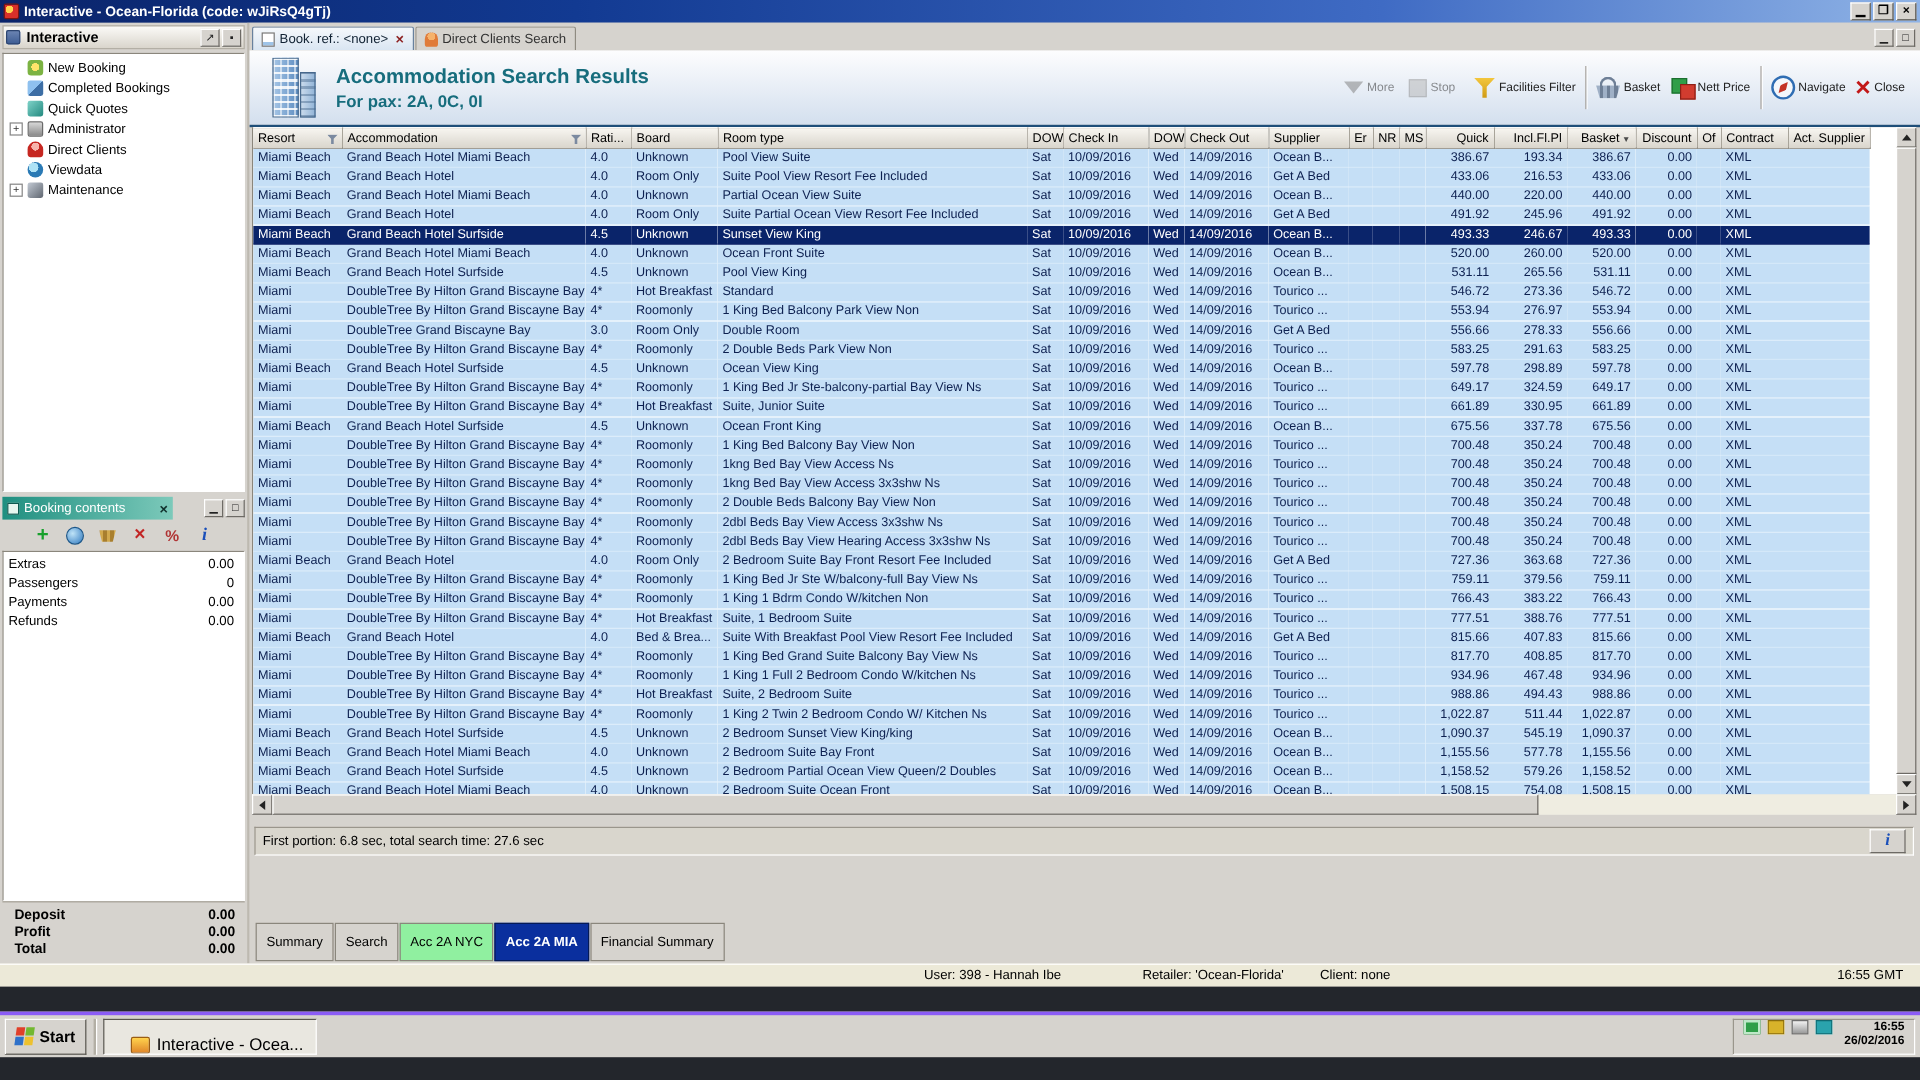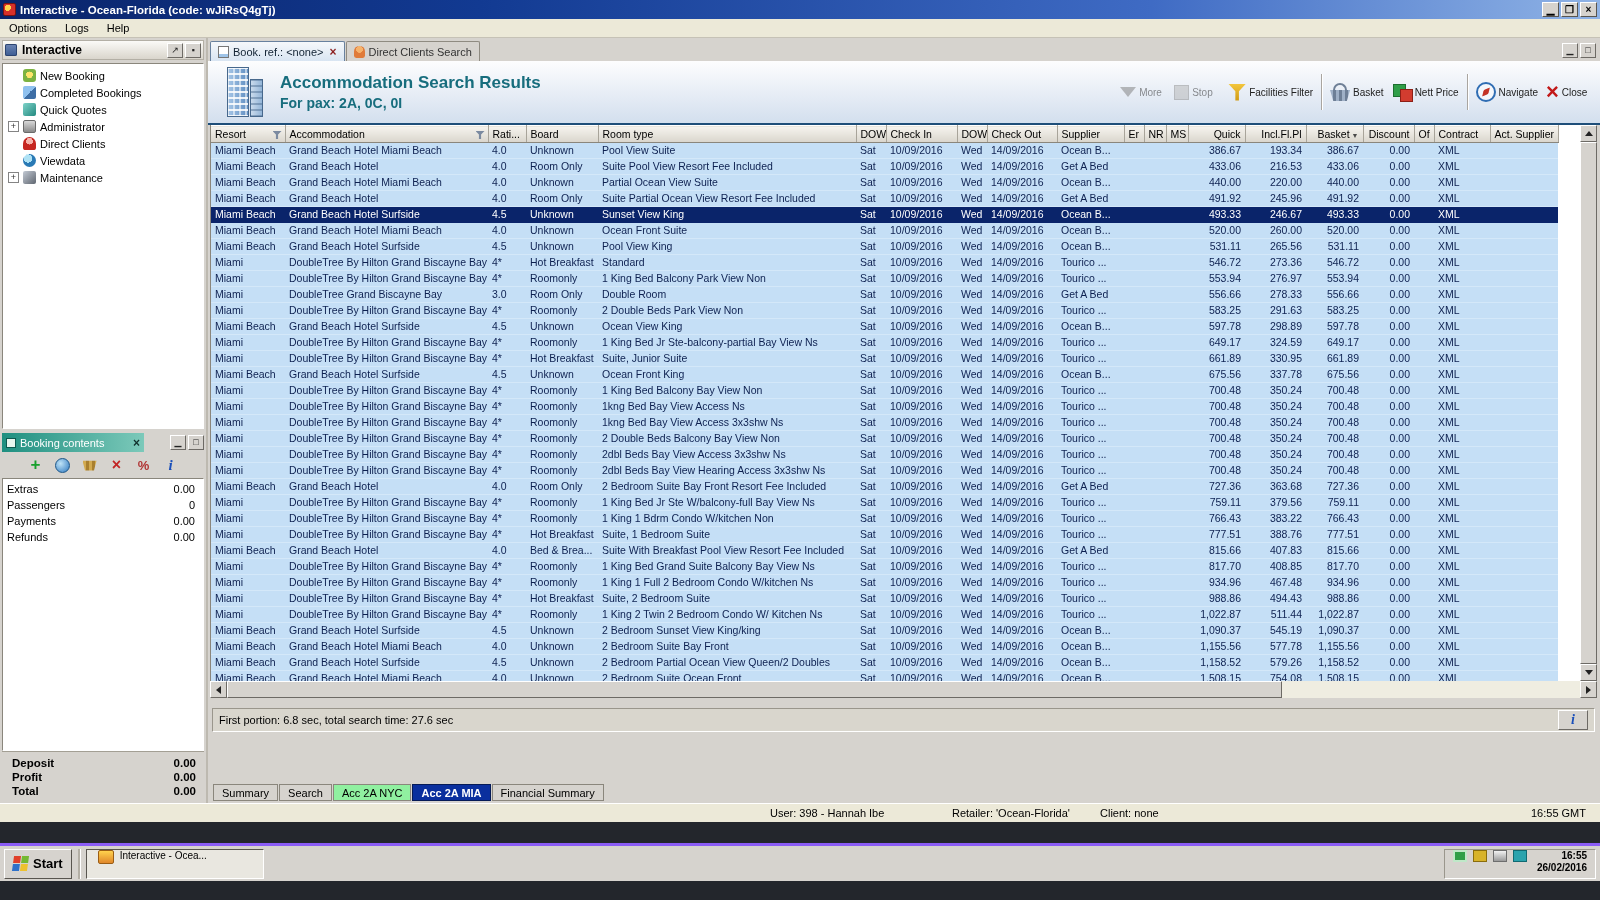--- a/index.html
+++ b/index.html
@@ -154,40 +154,40 @@
   .h-track { flex:1; display:flex; }
   .h-thumb { width:78%; background:#d6d3ce; border:1px solid; border-color:#fff #6d6a65 #6d6a65 #fff; }
 
   .main-footer { flex:1; display:flex; flex-direction:column; padding:10px 5px 2px 4px; min-height:0; }
   .timing-row { height:24px; flex:0 0 24px; display:flex; align-items:center; padding:0 6px;
     background:#d9d6cd; border:1px solid; border-color:#9a968c #fff #fff #9a968c; font-size:11px; }
   .info-btn { margin-left:auto; width:30px; height:20px; background:#d6d3ce; border:1px solid; border-color:#fff #6d6a65 #6d6a65 #fff;
     display:flex; align-items:center; justify-content:center; font-family:"Liberation Serif", serif; font-style:italic;
     font-weight:bold; color:#1a4fba; font-size:14px; }
   .view-tabs { margin-top:auto; display:flex; gap:1px; padding-left:1px; }
-  .vtab { height:17px; display:flex; align-items:center; padding:0 8px; background:#d6d3ce;
+  .vtab { height:17px; display:flex; align-items:center; padding:15px 8px; background:#d6d3ce;
     border:1px solid #8a867c; font-size:11px; }
   .vtab.green { background:#90f0a0; }
   .vtab.blue { background:#0a2f9e; color:#fff; font-weight:bold; border-color:#051a57; }
 
   .statusbar { height:19px; flex:0 0 19px; background:#ece9d8; border-top:1px solid #fff; position:relative; font-size:11px; }
   .statusbar span { position:absolute; top:3px; white-space:nowrap; }
   .st-user { left:770px; } .st-retailer { left:952px; } .st-client { left:1100px; } .st-time { right:14px; }
 
   
   .taskbar { position:absolute; left:0; top:843px; width:1600px; height:38px; background:#d6d3ce;
     border-top:3px solid #8b5cf6; display:flex; align-items:center; padding:0 4px; gap:6px; }
   .start-btn { height:30px; display:flex; align-items:center; gap:5px; padding:0 8px;
     background:#d6d3ce; border:1px solid; border-color:#fff #58554f #58554f #fff; font-weight:bold; font-size:13px; }
   .flag { display:grid; grid-template-columns:7px 7px; grid-template-rows:7px 7px; gap:1px; transform:skewX(-8deg); }
   .flag i { display:block; }
   .flag .f1{ background:#e0402a; } .flag .f2{ background:#73b831; } .flag .f3{ background:#2f71c9; } .flag .f4{ background:#edc12f; }
   .tb-divider { width:2px; height:30px; background:#b3afa5; box-shadow:1px 0 0 #fff; }
-  .task-btn { height:30px; width:178px; display:flex; align-items:flex-start; gap:6px; padding:0 11px;
-    background:#e9e7e0; border:1px solid; border-color:#58554f #fff #fff #58554f; font-size:10px; white-space:nowrap; overflow:hidden; }
+  .task-btn { height:30px; width:178px; display:flex; align-items:flex-end; gap:6px; padding:0 22px;
+    background:#e9e7e0; border:1px solid; border-color:#58554f #fff #fff #58554f; font-size:14px; white-space:nowrap; overflow:hidden; }
   .task-ic { width:16px; height:14px; flex:0 0 16px; background:linear-gradient(#ffd24d,#e0872a); border:1px solid #9a5d14; border-radius:2px; }
   .tray { margin-left:auto; height:30px; display:flex; align-items:flex-start; gap:6px; padding:0 8px;
     border:1px solid; border-color:#9a968c #fff #fff #9a968c;font-weight:bold; }
   .tray-ic { width:14px; height:12px; }
   .ti1 { background:#2f9e48; box-shadow:inset 0 0 0 2px #bfe8c8; }
   .ti2 { background:#d8b32a; box-shadow:inset 0 0 0 1px #8a6d0d; }
   .ti3 { background:linear-gradient(#f2f2f2,#9a9a9a); border:1px solid #6e6e6e; }
   .ti4 { background:#2aa3ad; box-shadow:inset 0 0 0 1px #106a72; }
   .clock { text-align:right; font-size:10px; line-height:12px; margin-left:4px; }
 </style>
@@ -200,25 +200,20 @@
     <div class="titlebar">
       <span class="app-icon16"></span>
       <span>Interactive - Ocean-Florida (code: wJiRsQ4gTj)</span>
       <span class="cap-btns">
         <span class="cap-btn">▁</span>
         <span class="cap-btn">❐</span>
         <span class="cap-btn">×</span>
       </span>
     </div>
 
-    <div class="menubar">
-        <span class="menu-item">Options</span>
-        <span class="menu-item">Logs</span>
-        <span class="menu-item">Help</span>
-      </div>
 
     <div class="app-body">
 
       <div class="left-panel">
         <div class="lp-header">
           <span class="lp-grip"></span>
           <span class="lp-title">Interactive</span>
           <span class="lp-btns">
             <span class="mini-btn">↗</span>
             <span class="mini-btn">▪</span>

